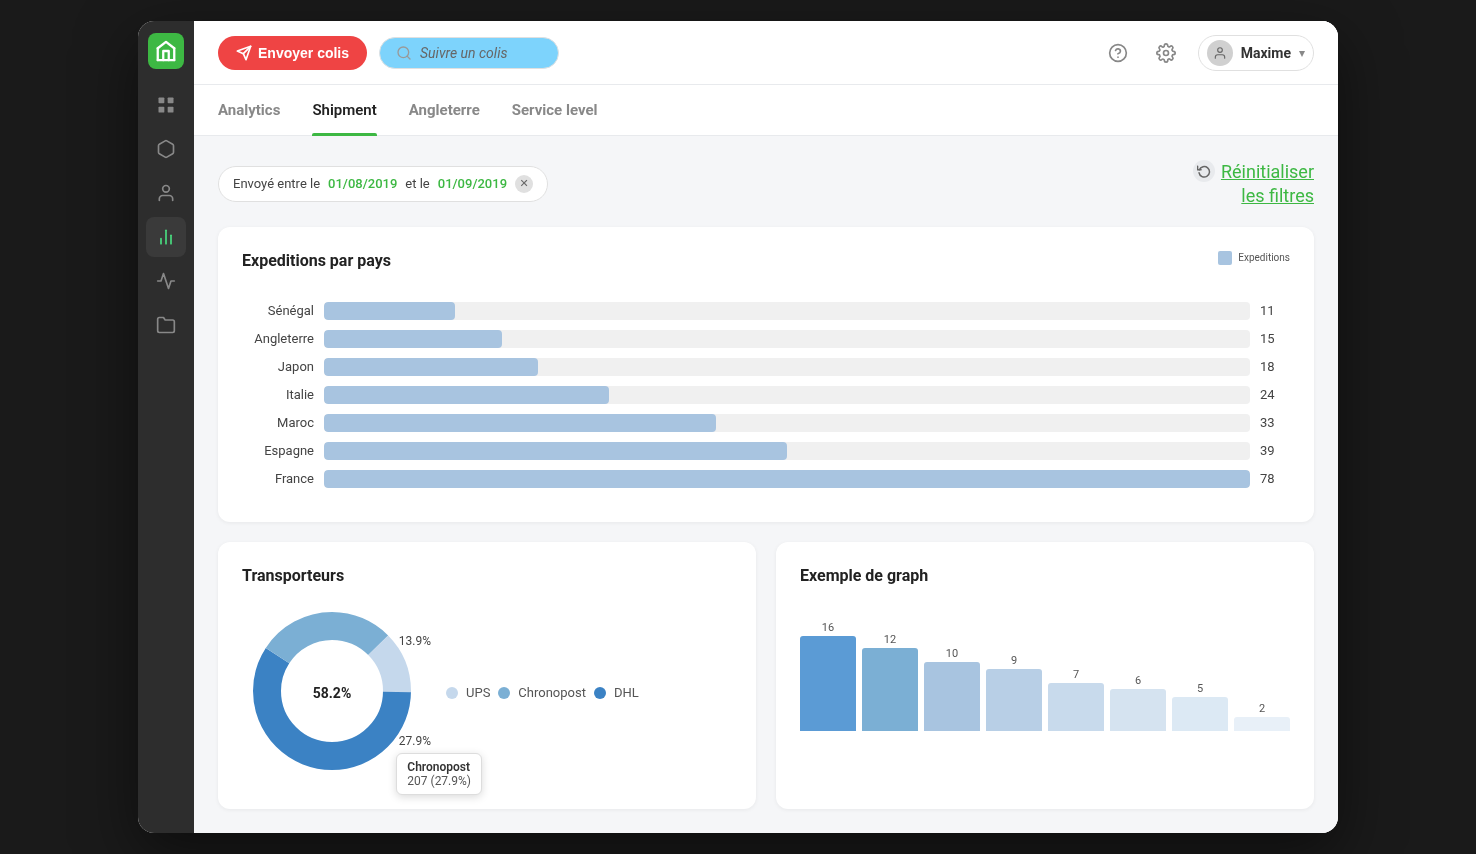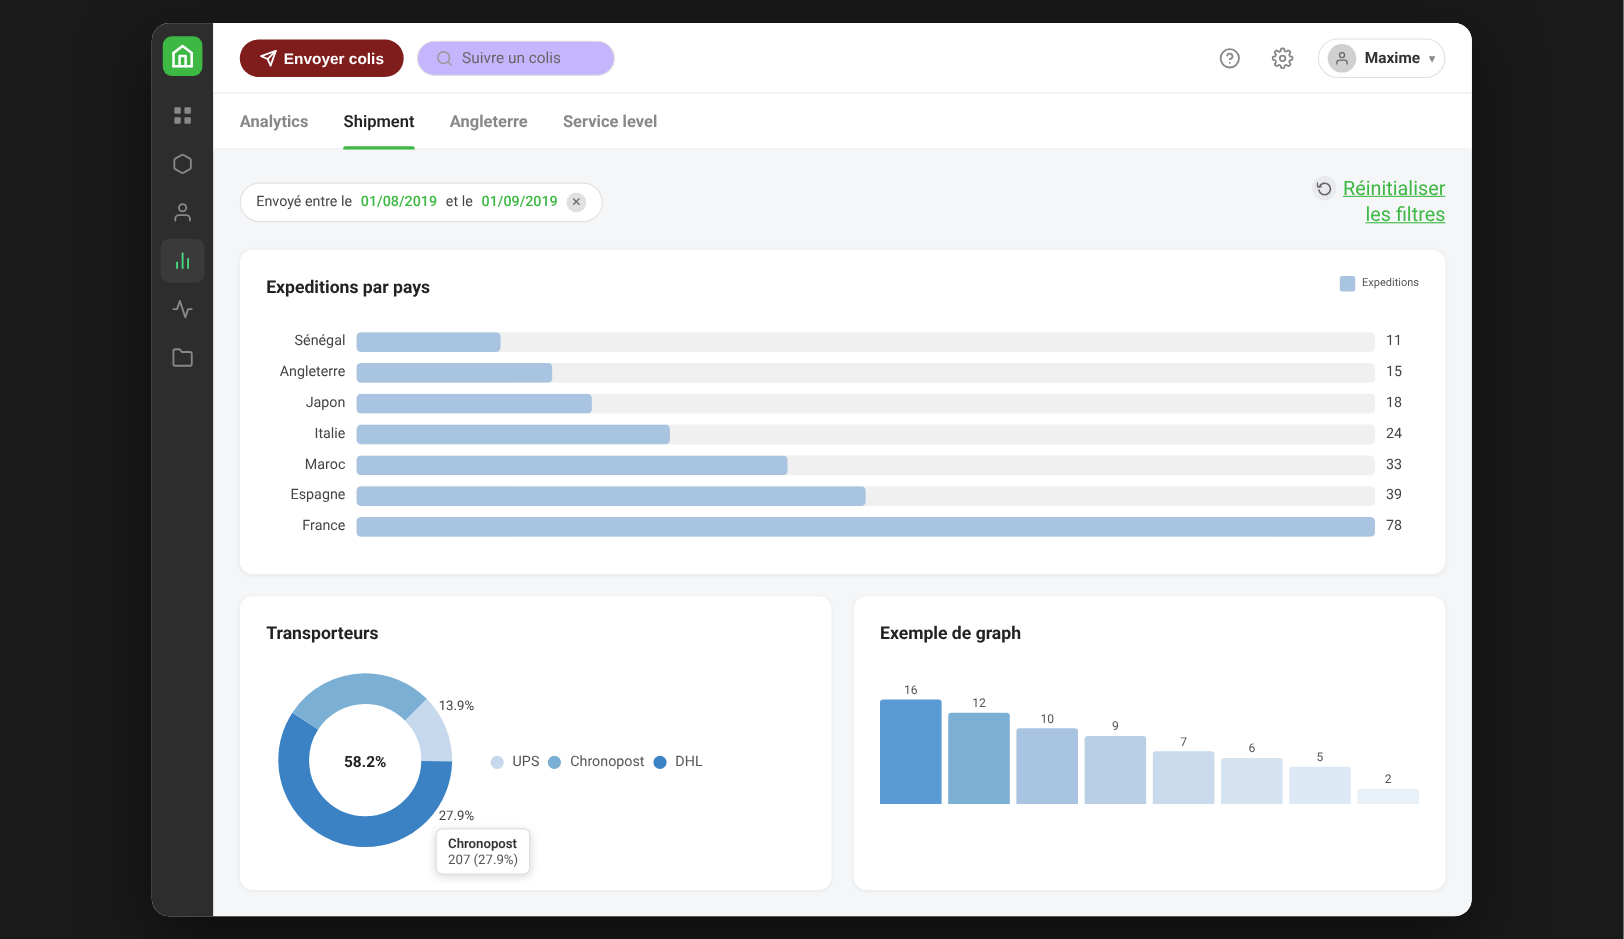--- a/index.html
+++ b/index.html
@@ -66,46 +66,47 @@
     .header {
       background: #fff;
       padding: 0 24px;
       height: 64px;
       display: flex;
       align-items: center;
       gap: 12px;
       border-bottom: 1px solid #e8eaed;
     }
     .btn-send {
-      background: #7f1d1d;
+      background: #ef4444;
       color: #fff;
       border: none;
       border-radius: 24px;
       padding: 9px 18px;
       font-size: 14px;
       font-weight: 600;
       cursor: pointer;
       display: flex;
       align-items: center;
       gap: 6px;
       white-space: nowrap;
     }
     .btn-send svg { width: 16px; height: 16px; }
     .search-bar {
       display: flex;
       align-items: center;
       gap: 8px;
-      background: #c4b5fd;
+      background: #7dd3fc;
       border: 1px solid #e0e0e0;
       border-radius: 24px;
       padding: 7px 16px;
       font-size: 14px;
       color: #666;
       cursor: pointer;
       min-width: 180px;
+      font-style: italic;
     }
     .search-bar svg { width: 16px; height: 16px; color: #999; }
     .header-right {
       margin-left: auto;
       display: flex;
       align-items: center;
       gap: 16px;
     }
     .header-icon {
       width: 32px;

